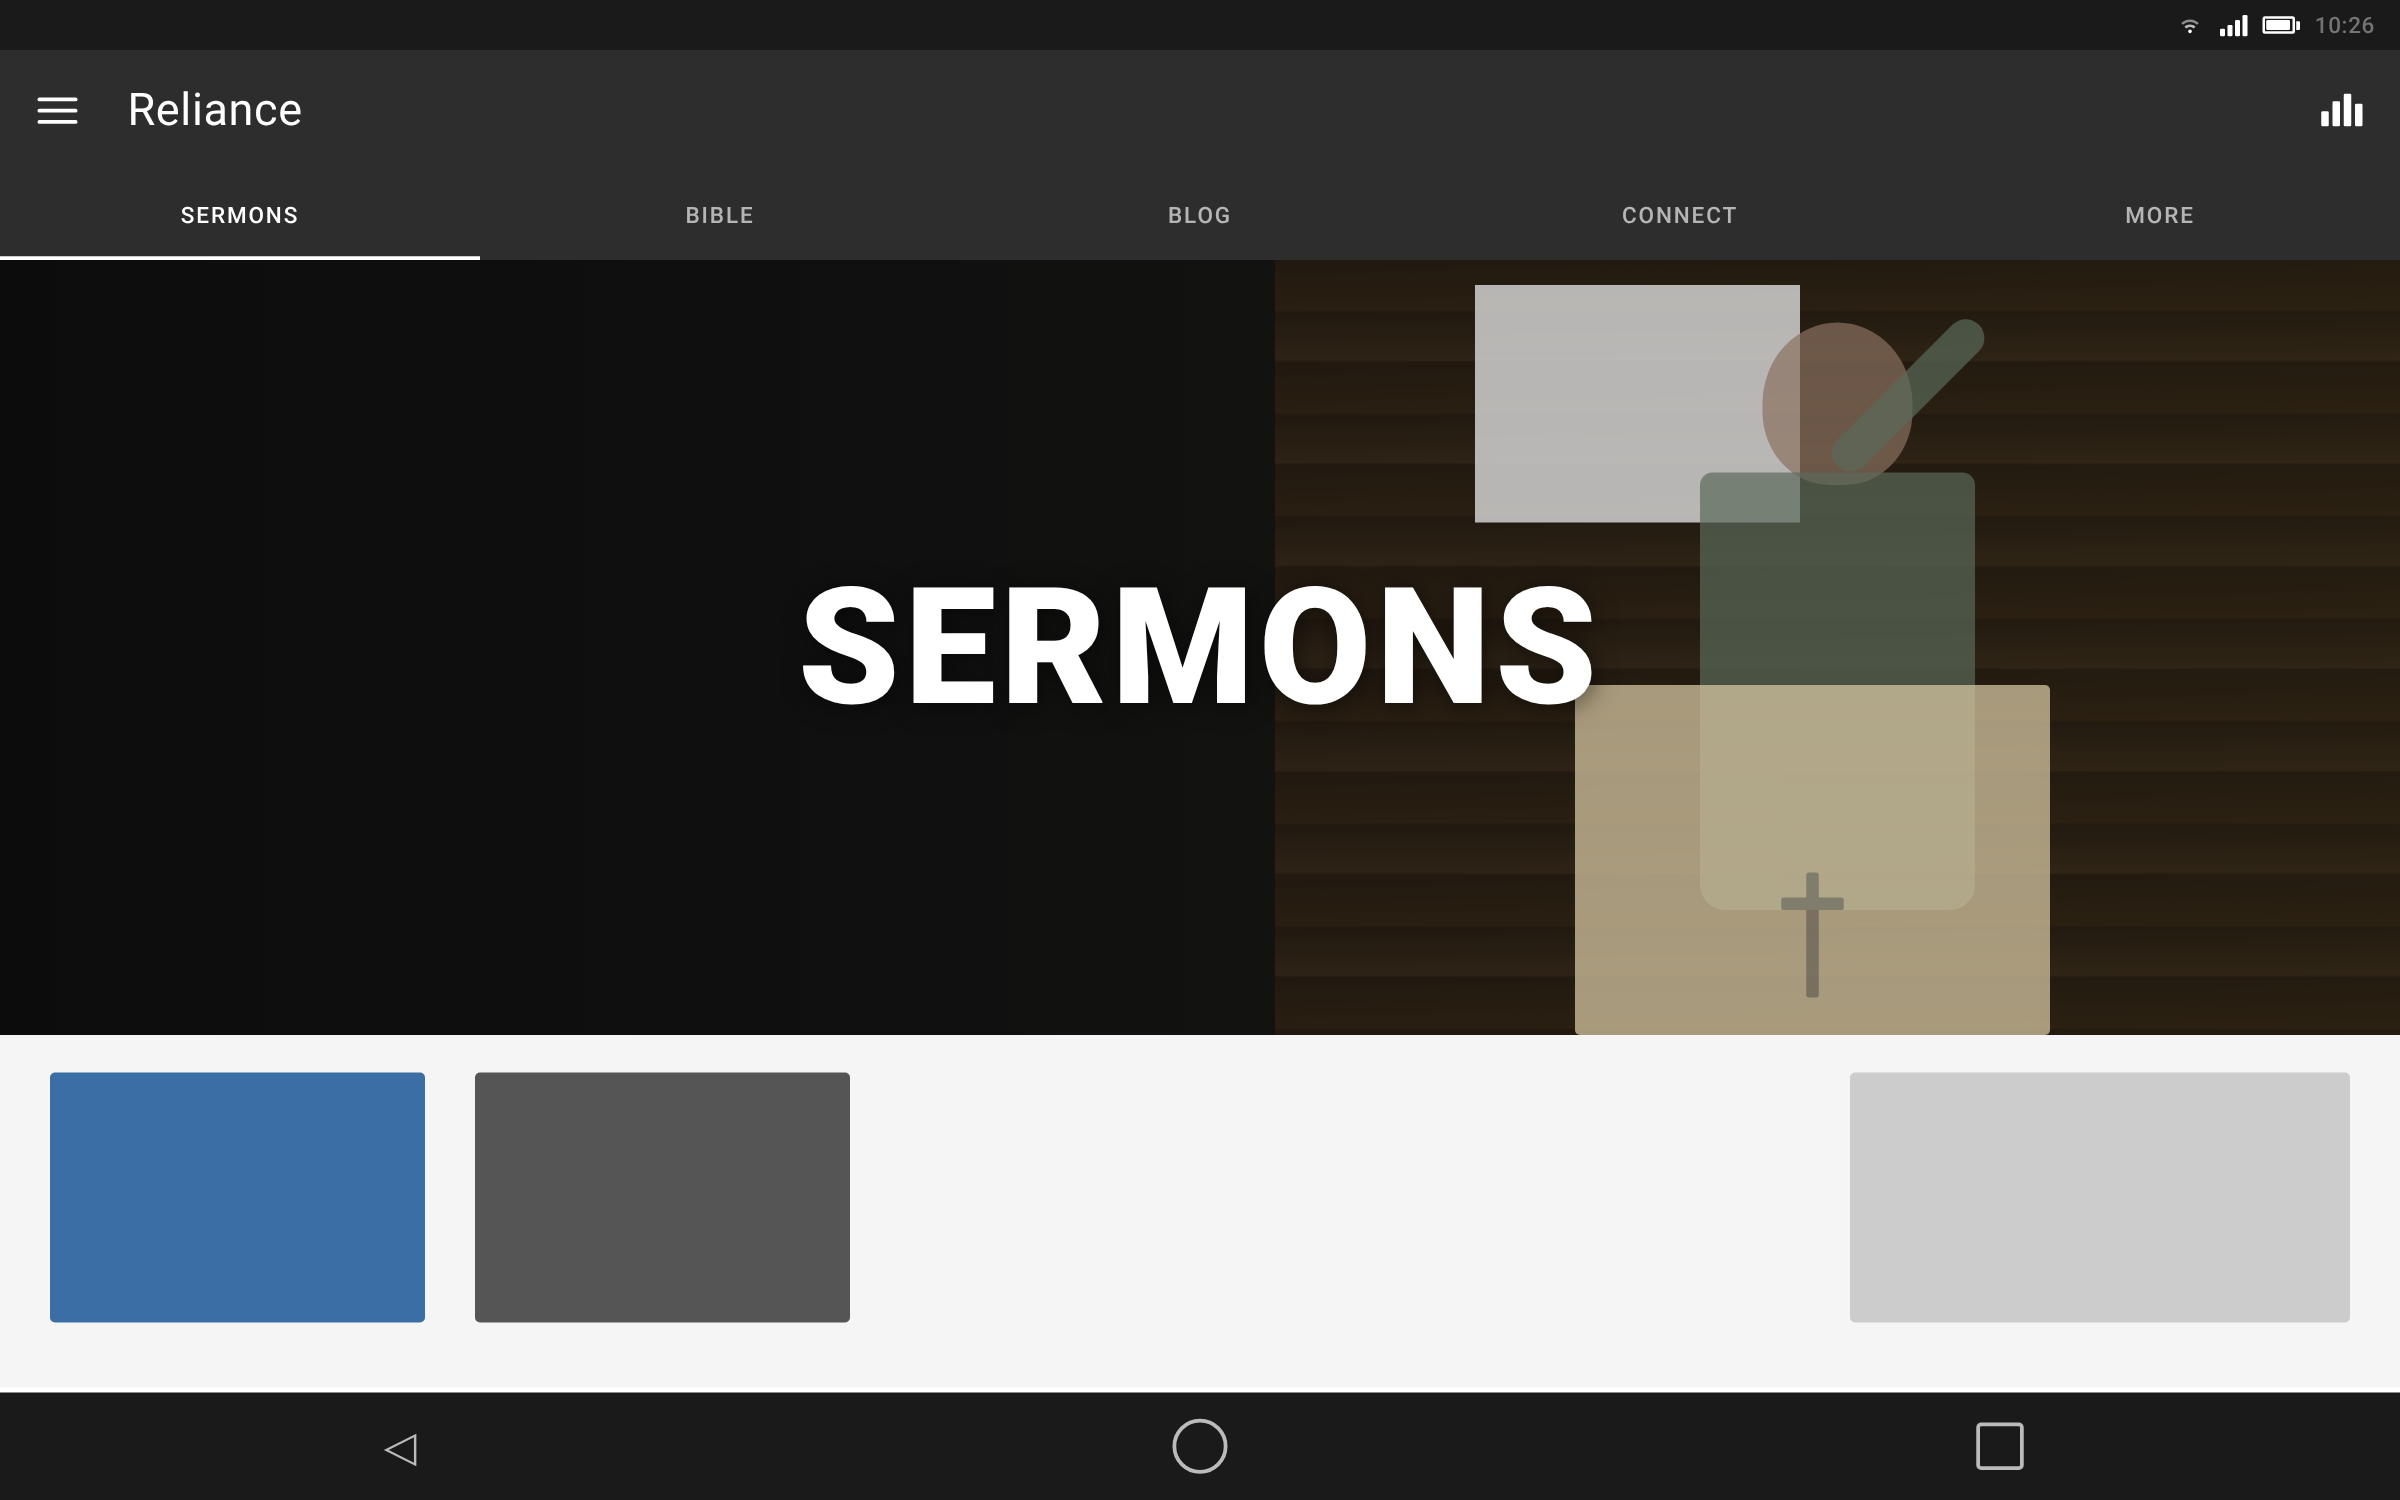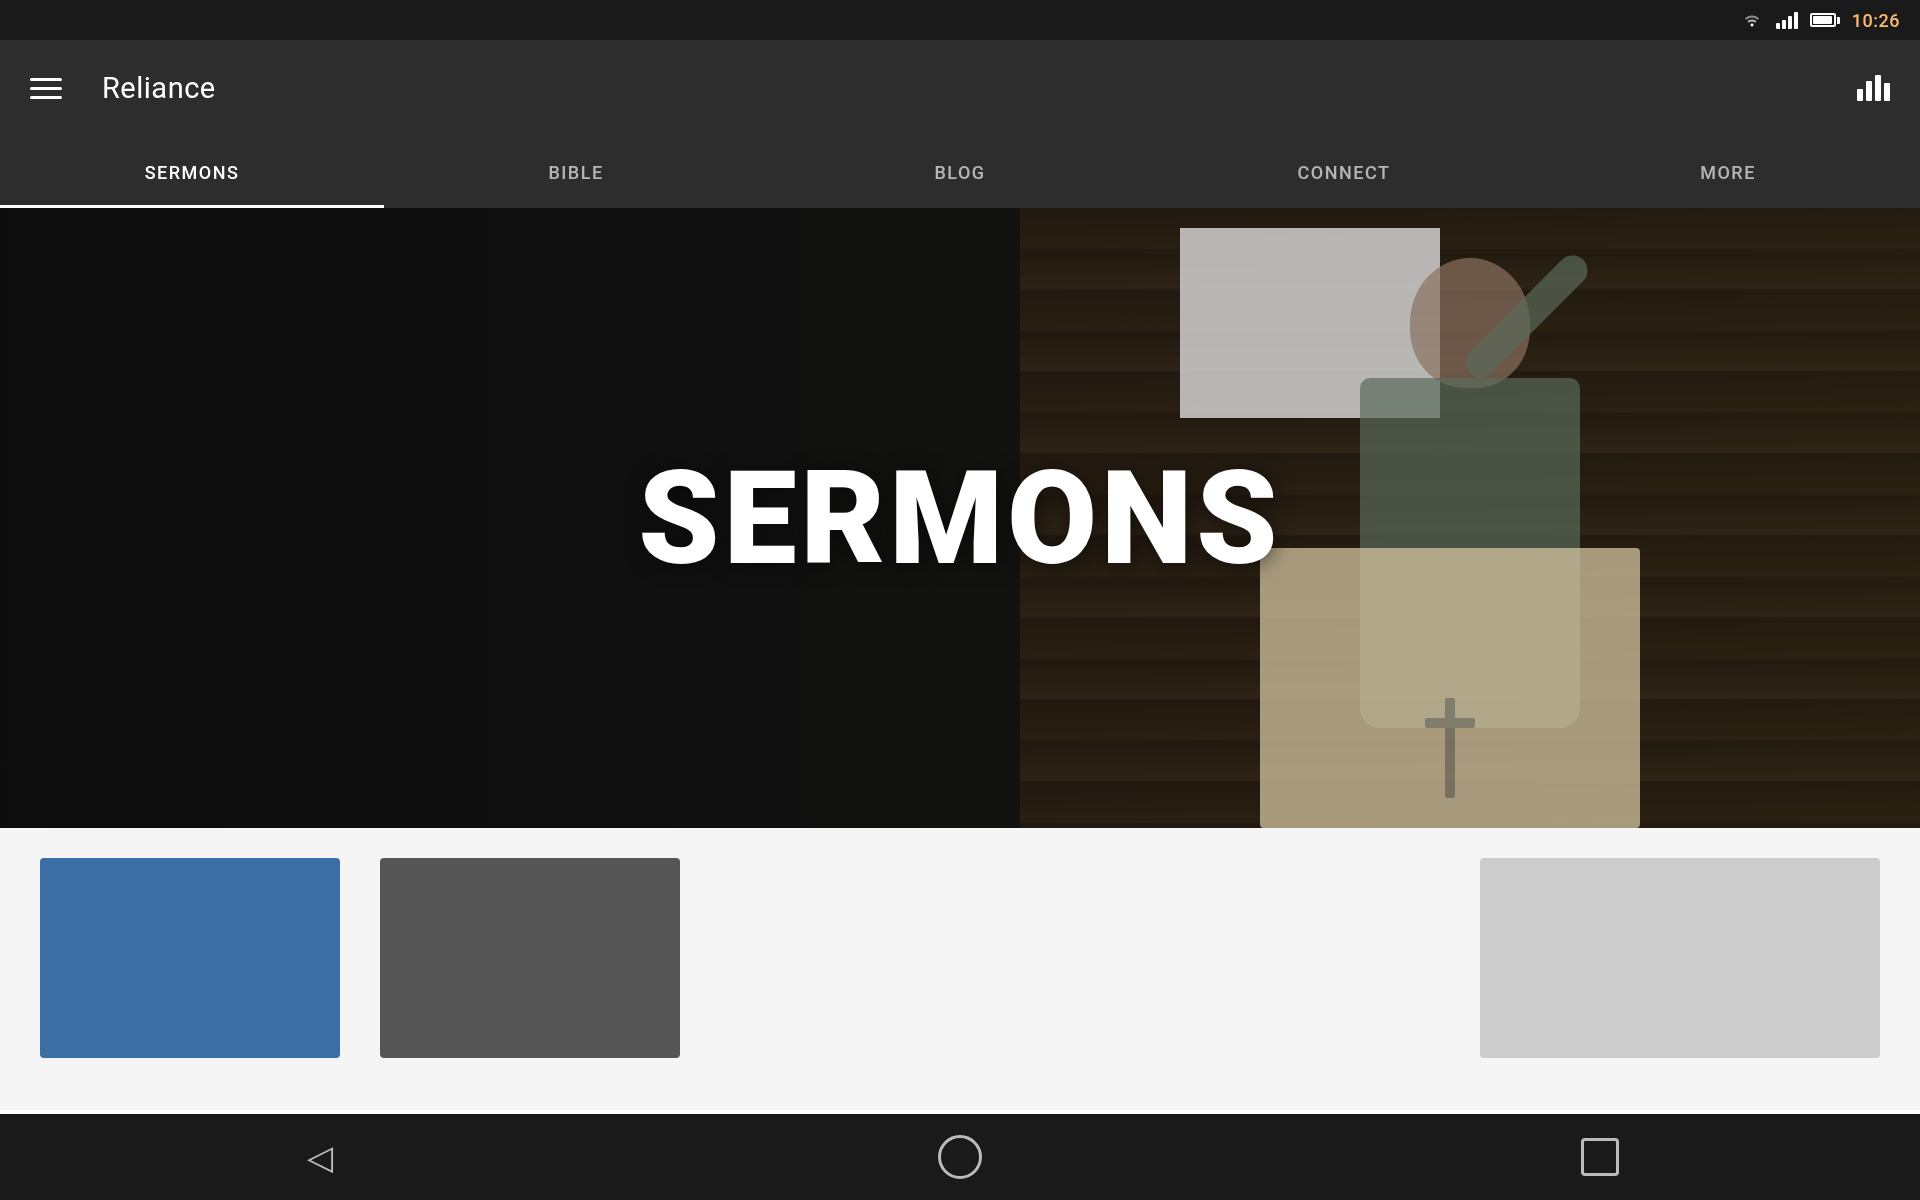--- a/index.html
+++ b/index.html
@@ -19,21 +19,21 @@
       height: 40px;
       background: #1a1a1a;
       display: flex;
       align-items: center;
       justify-content: flex-end;
       padding: 0 20px;
       gap: 12px;
     }
 
     #time-display {
-      color: #fdba74;
+      color: #737373;
       font-size: 18px;
       font-weight: 500;
       letter-spacing: 0.5px;
     }
 
     
     #app-bar {
       width: 100%;
       height: 96px;
       background: #2d2d2d;
@@ -53,21 +53,21 @@
     #hamburger-icon span {
       display: block;
       width: 32px;
       height: 3px;
       background: #fff;
       border-radius: 2px;
     }
 
     #app-title {
       color: #fff;
-      font-size: 29px;
+      font-size: 36px;
       font-weight: 400;
       letter-spacing: 0.5px;
     }
 
     
     #nav-tabs {
       width: 100%;
       height: 72px;
       background: #2d2d2d;
       display: flex;

